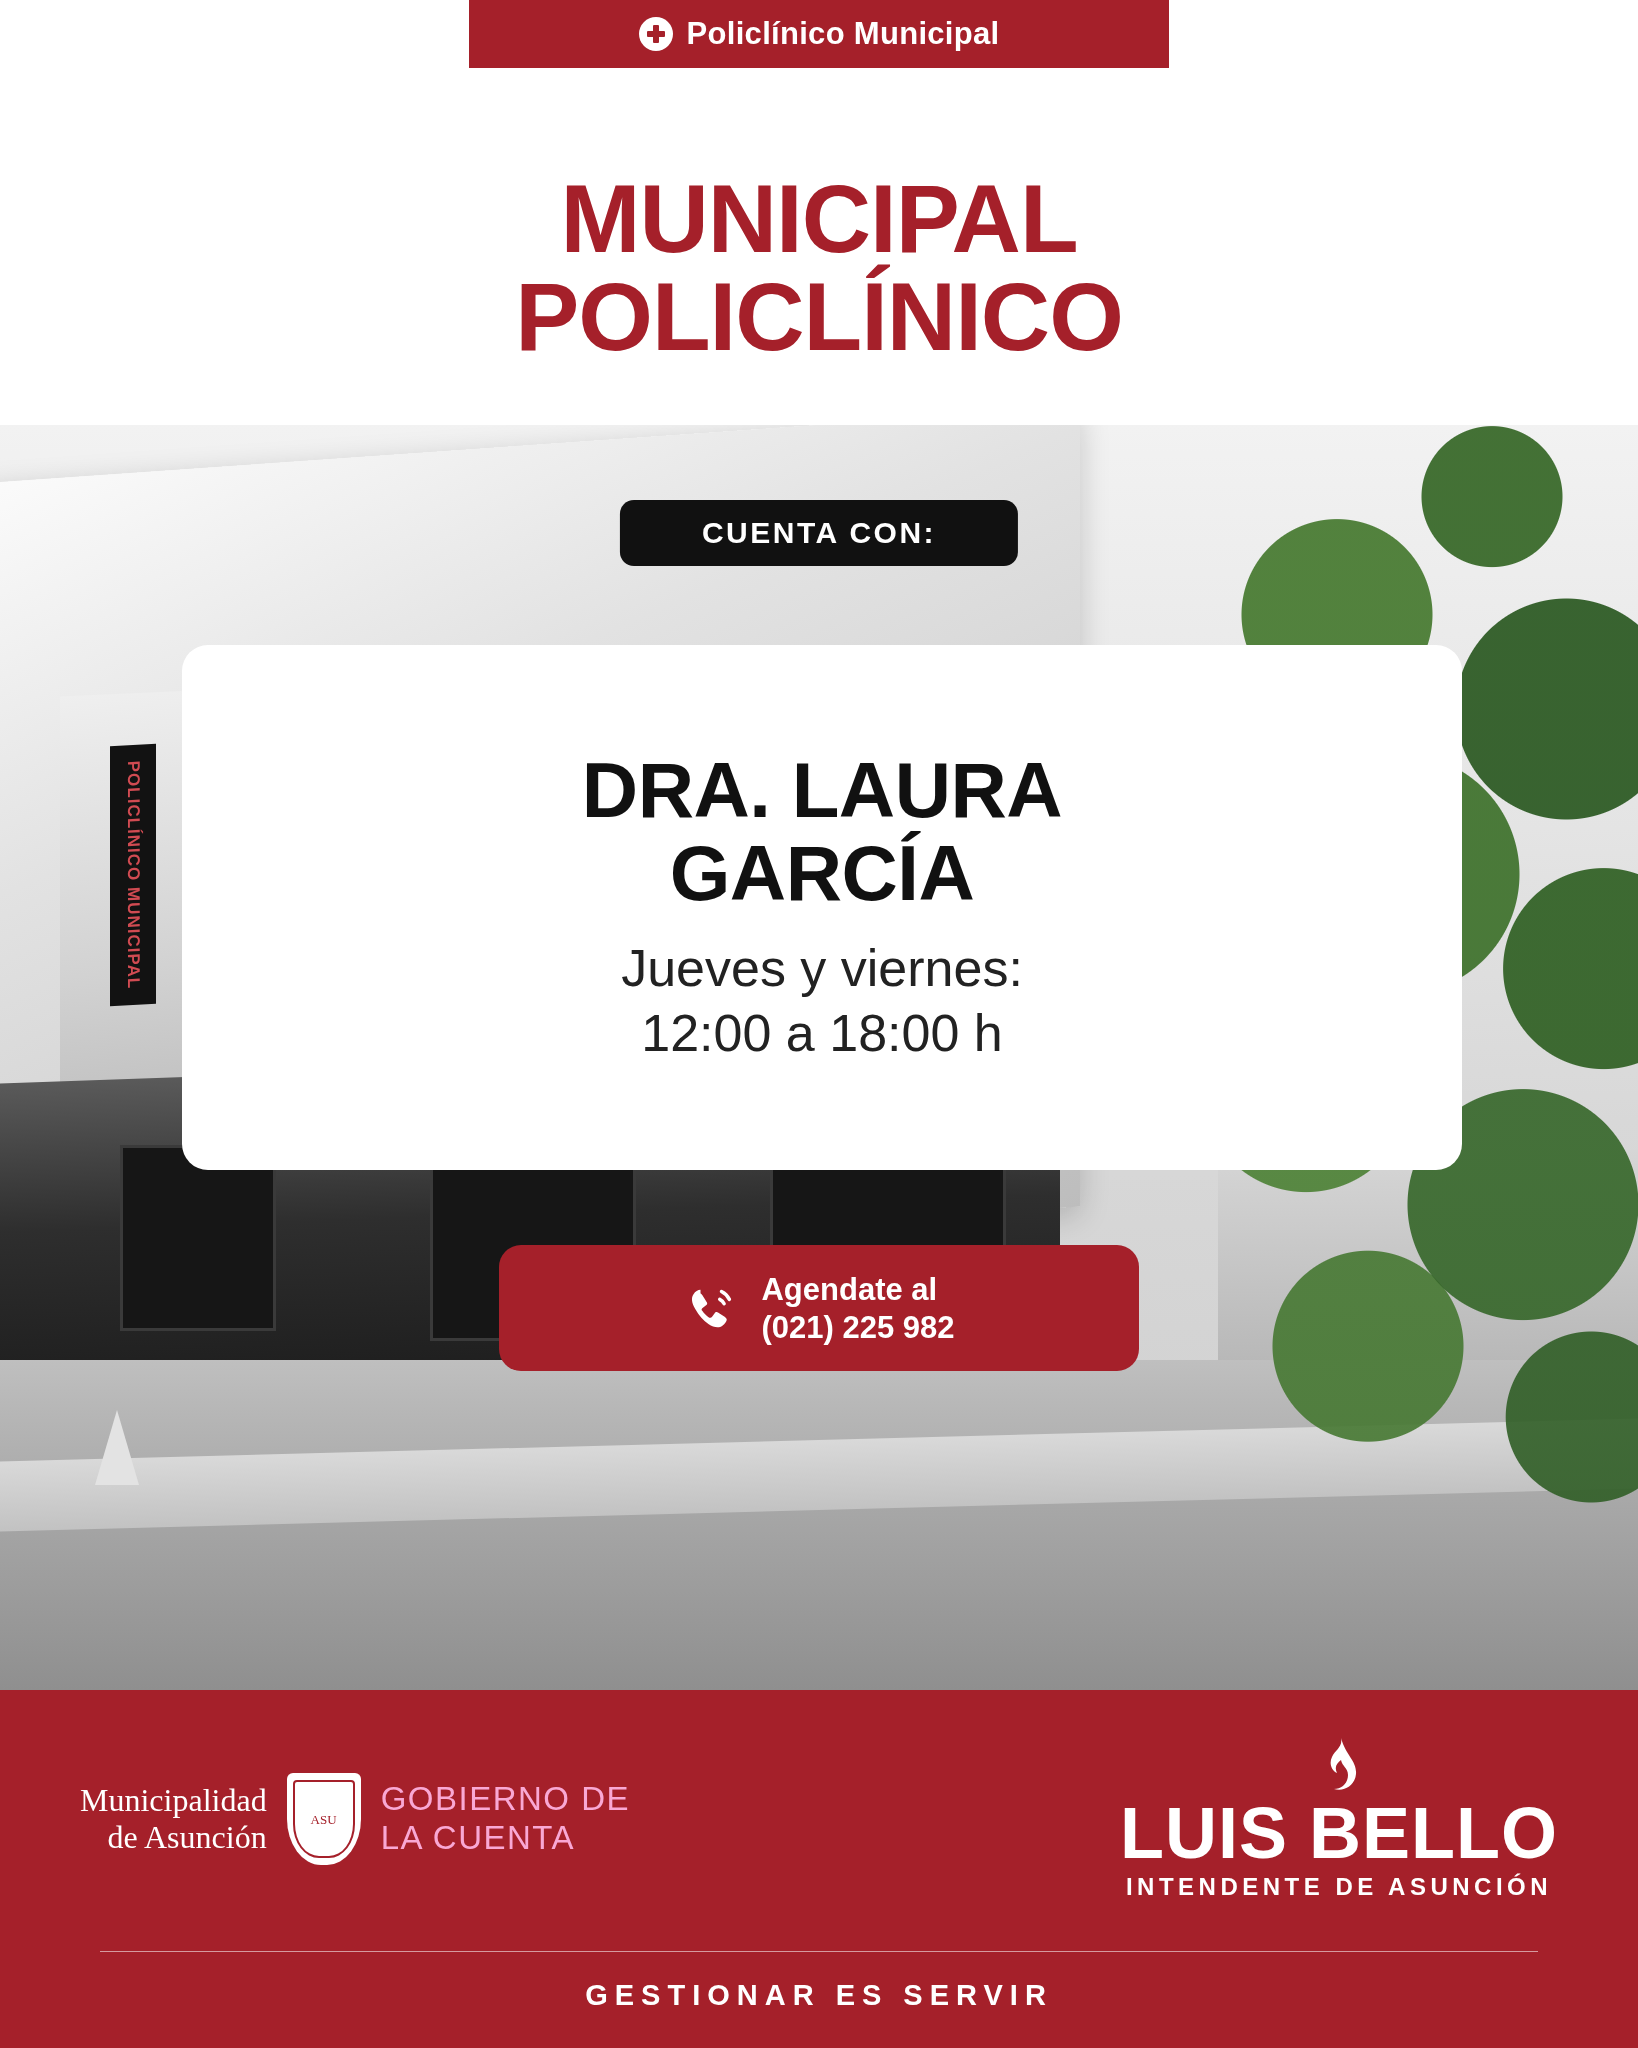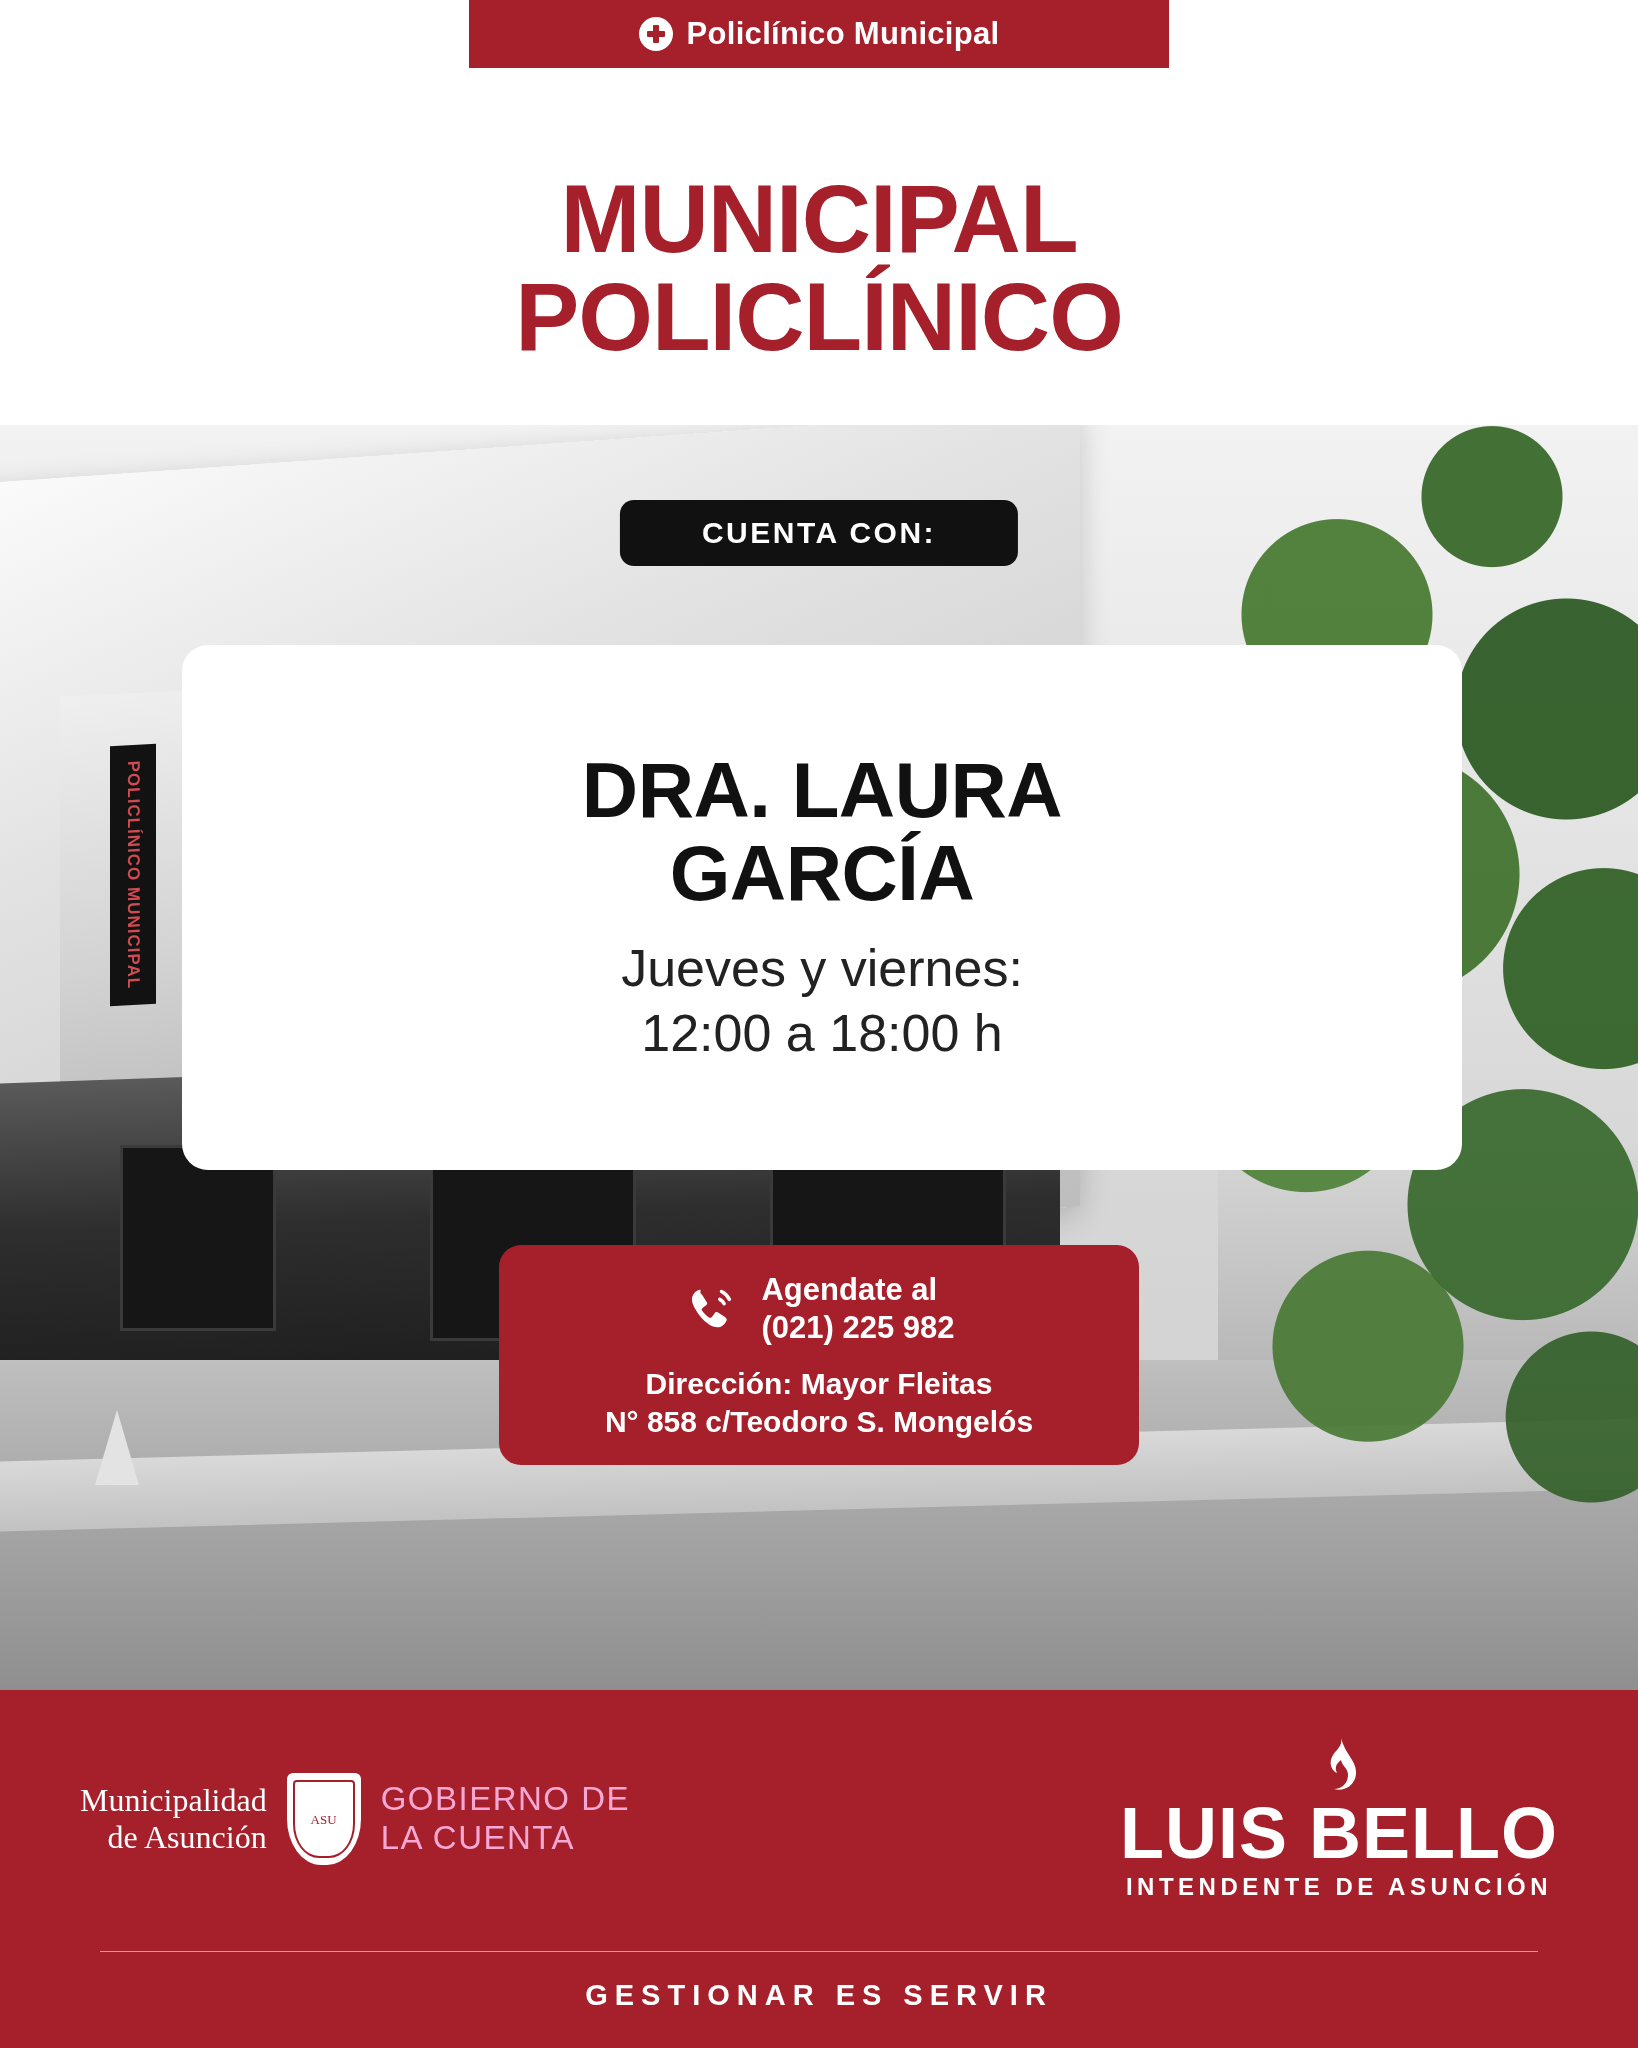--- a/index.html
+++ b/index.html
@@ -455,24 +455,20 @@
       <svg class="phone-icon" viewBox="0 0 64 64">
         <path d="M20 10c-3 0-6 2-8 5-3 4-2 10 2 17 4 7 9 13 15 17 6 4 12 5 16 2 3-2 5-5 5-7 0-1-1-2-2-3l-8-5c-1-1-3-1-4 1l-3 4c-1 1-2 1-3 1-3-2-6-5-8-8-1-1-1-2 0-3l4-3c2-1 2-3 1-4l-5-8c-1-1-2-2-2-2z" fill="#ffffff"></path>
         <path d="M44 12c4 2 7 5 9 9" stroke="#ffffff" stroke-width="4" fill="none" stroke-linecap="round"></path>
         <path d="M42 21c2 1 4 3 5 5" stroke="#ffffff" stroke-width="4" fill="none" stroke-linecap="round"></path>
       </svg>
       <div class="contact-lines">
         <div>Agendate al</div>
         <div>(021) 225 982</div>
       </div>
     </div>
-    <div class="contact-address">
-      <div>Dirección: Mayor Fleitas</div>
-      <div>N° 858 c/Teodoro S. Mongelós</div>
-    </div>
   </div>
 
   <div class="footer">
     <div class="footer-inner">
 
       <div class="muni-logo">
         <div class="muni-text">
           <div>Municipalidad</div>
           <div>de Asunción</div>
         </div>

